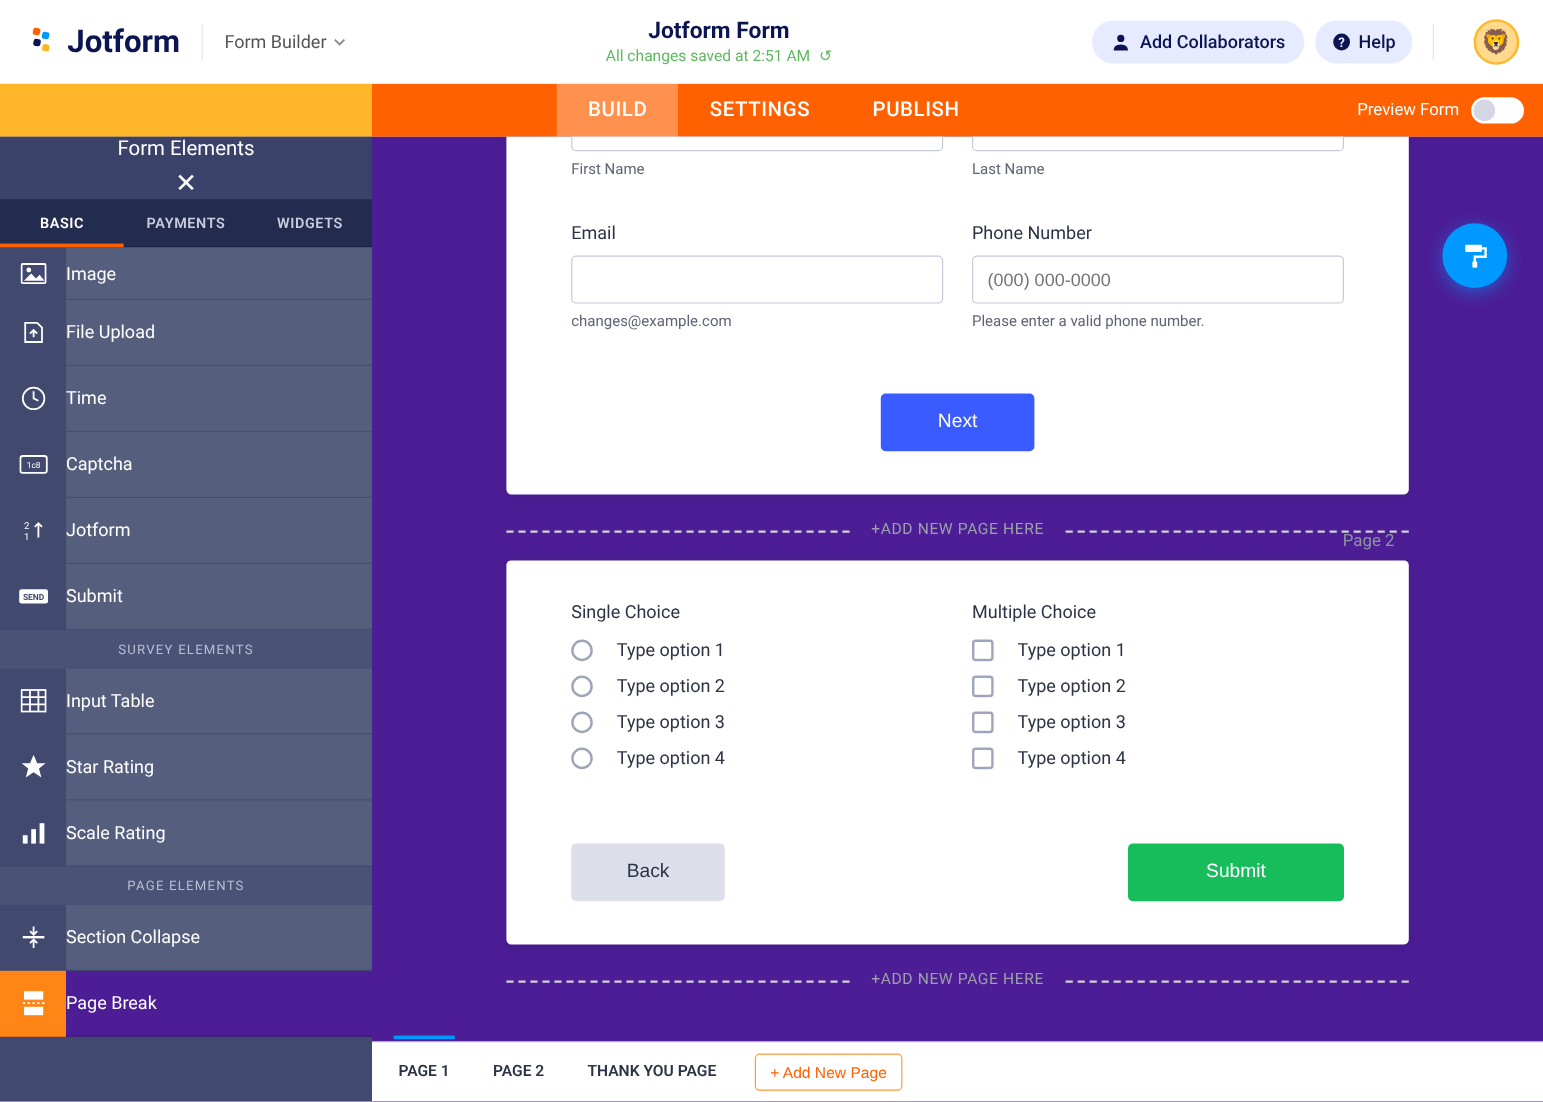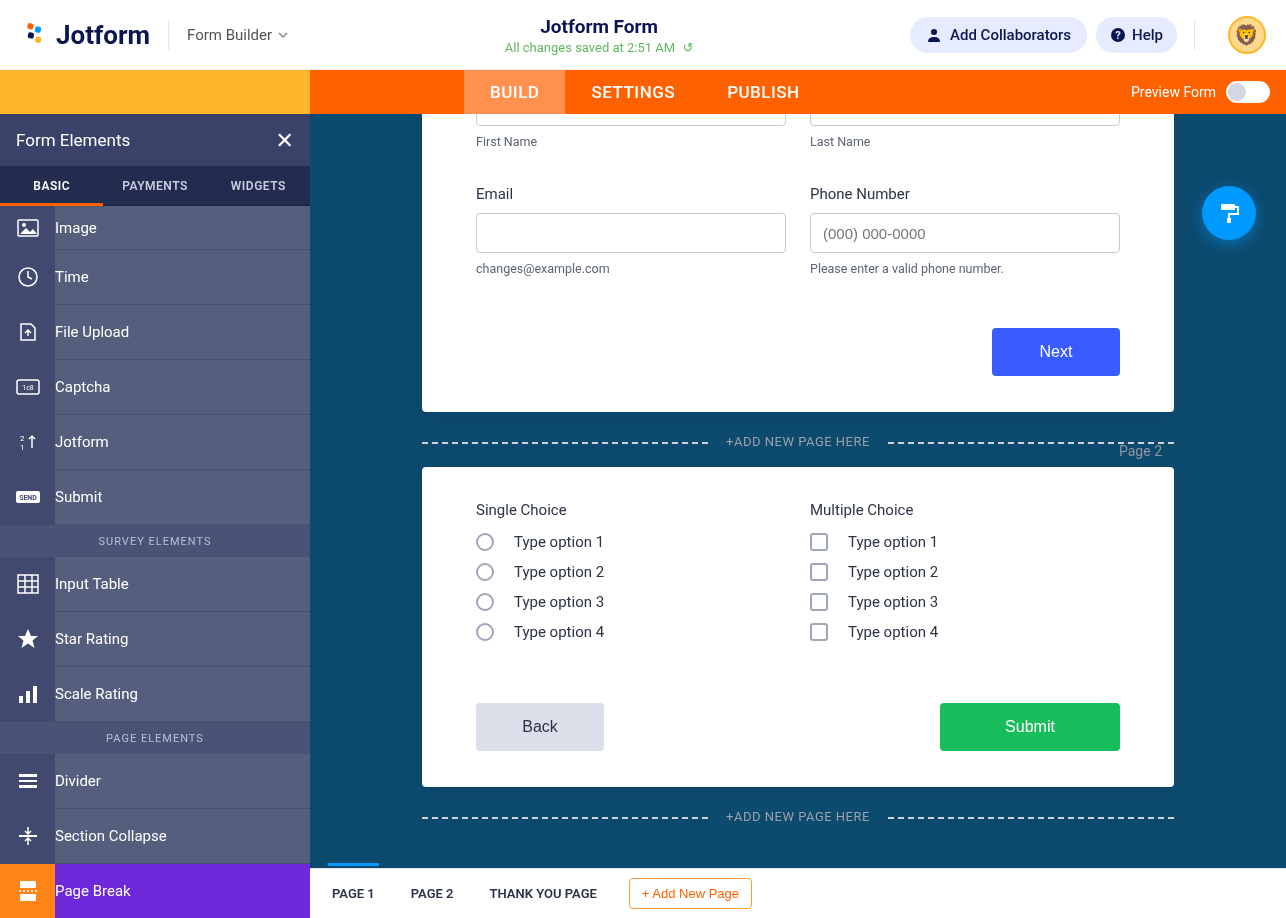--- a/index.html
+++ b/index.html
@@ -22,44 +22,44 @@
   .tabbar { height: 44px; background: linear-gradient(to right, #ffb629 0%, #ffb629 310px, #ff6100 310px, #ff6100 100%); display: flex; align-items: stretch; padding-left: 464px; position: relative; }
   .tabbar-tab { color: #fff; font-size: 17px; font-weight: 500; display:flex; align-items:center; padding: 0 26px; letter-spacing: 0.5px; }
   .tabbar-tab.active { background: rgba(255,255,255,0.3); }
   .preview { position: absolute; right: 16px; top: 0; bottom: 0; display: flex; align-items: center; gap: 10px; color: #fff; font-size: 14px; }
   .toggle { width: 44px; height: 22px; background: #fff; border-radius: 11px; position: relative; }
   .toggle::after { content:''; position:absolute; left:2px; top:2px; width:18px; height:18px; border-radius:50%; background:#d4d6e3; }
 
   .main { display: flex; height: calc(918px - 70px - 44px); }
 
   .sidebar { width: 310px; background: #414a6e; color: #fff; display: flex; flex-direction: column; position: relative; }
-  .sidebar-head { height: 52px; background: #3a4269; display: flex; align-items: center; justify-content: space-between; padding: 0 16px; }
+  .sidebar-head { height: 52px; background: #3a4269; display: flex; align-items: center; justify-content: space-between; padding: 0 16px; flex-direction: column; }
   .sidebar-title { font-size: 17px; font-weight: 400; color:#fff; }
   .sidebar-close { font-size: 22px; color:#fff; }
   .sidebar-tabs { height: 40px; display: flex; background: #232b4f; border-bottom: 1px solid #1b2245; }
   .stab { flex:1; display:flex; align-items:center; justify-content:center; font-size:12px; font-weight:600; letter-spacing:0.5px; color:#c8cde0; }
   .stab.active { color:#fff; position:relative; }
   .stab.active::after { content:''; position:absolute; bottom:-1px; left:0; right:0; height:3px; background:#ff6100; }
   .sb-list { flex:1; overflow-y:auto; }
   .sb-item { display:flex; align-items:center; height:55px; border-bottom: 1px solid rgba(0,0,0,0.15); font-size:15px; color:#fff; background:#565e7e; }
   .sb-icon { width:55px; height:55px; display:flex; align-items:center; justify-content:center; background:#414a6e; font-size:18px; }
-  .sb-item.sel { background:#6d28d9; }
+  .sb-item.sel { background:#4c1d95; }
   .sb-item.sel .sb-icon { background:#ff8517; }
   .sb-section { height:32px; display:flex; align-items:center; justify-content:center; font-size:11px; letter-spacing:1px; color:#b9bfd4; background:#4a5275; }
 
-  .canvas-wrap { flex:1; background:#0c4a6e; position: relative; overflow:hidden; }
+  .canvas-wrap { flex:1; background:#4c1d95; position: relative; overflow:hidden; }
   .canvas-scroll { position:absolute; left:0; right:0; top:-88px; bottom:50px; overflow:hidden; padding: 0 0 30px 0; }
   .page { width: 752px; margin: 0 auto; background:#fff; border-radius: 4px; box-shadow: 0 0 0 1px rgba(0,0,0,0.02), 0 4px 16px rgba(0,0,0,0.06); padding: 28px 54px 36px; position:relative; }
   .page-num-right { position:absolute; right:12px; top:-24px; font-size:14px; color:#90949f; }
   .two-col { display:flex; gap: 24px; }
   .col { flex:1; }
   label.field-label { font-size:15px; color:#2c3345; display:block; margin-bottom:10px; }
   input.text-input { width:100%; height:40px; border:1px solid #c3cad8; border-radius:4px; padding:0 12px; font-size:15px; }
   .subtext { font-size:12.5px; color:#5d6475; margin-top:8px; }
-  .next-wrap { display:flex; justify-content:flex-end; margin-top:52px; }
+  .next-wrap { display:flex; justify-content:center; margin-top:52px; }
   .btn-next { background:#3a5bff; color:#fff; border:none; border-radius:4px; height:48px; width:128px; font-size:16px; font-weight:500; }
   .btn-back { background:#dcdfe9; color:#2c3345; border:none; border-radius:4px; height:48px; width:128px; font-size:16px; font-weight:500; }
   .btn-submit { background:#18bd5b; color:#fff; border:none; border-radius:4px; height:48px; width:180px; font-size:16px; font-weight:500; }
   .add-page-sep { width:752px; margin: 22px auto 18px; text-align:center; font-size:13px; color:#9ca0ab; letter-spacing:0.5px; position:relative; }
   .add-page-sep::before, .add-page-sep::after { content:''; position:absolute; top:50%; width: calc(50% - 90px); border-top: 2px dashed #cfd1dc; }
   .add-page-sep::before { left:0; }
   .add-page-sep::after { right:0; }
   .opt-row { display:flex; align-items:center; gap:20px; margin-bottom:12px; font-size:15px; color:#2c3345; }
   .radio { width:18px; height:18px; border:2px solid #9fa6b9; border-radius:50%; }
   .chk { width:18px; height:18px; border:2px solid #9fa6b9; border-radius:3px; }
@@ -158,35 +158,35 @@
             <svg width="22" height="18" viewBox="0 0 22 18">
               <rect x="1" y="1" width="20" height="16" rx="1" fill="none" stroke="#fff" stroke-width="1.5"></rect>
               <circle cx="7" cy="6" r="2" fill="#fff"></circle>
               <path d="M3 15 L9 9 L13 13 L16 10 L20 15 Z" fill="#fff"></path>
             </svg>
           </div>
         <span>Image</span>
       </div>
       <div class="sb-item">
         <div class="sb-icon">
+            <svg width="22" height="20" viewBox="0 0 22 20">
+              <path d="M4 2 H14 L18 6 V18 H4 Z" fill="none" stroke="#fff" stroke-width="1.5"></path>
+              <path d="M11 14 V8 M8 11 L11 8 L14 11" fill="none" stroke="#fff" stroke-width="1.5"></path>
+            </svg>
+          </div>
+        <span>File Upload</span>
+      </div>
+      <div class="sb-item">
+        <div class="sb-icon">
             <svg width="22" height="22" viewBox="0 0 22 22">
               <circle cx="11" cy="11" r="9" fill="none" stroke="#fff" stroke-width="1.5"></circle>
               <path d="M11 5 V11 L15 13" fill="none" stroke="#fff" stroke-width="1.5"></path>
             </svg>
           </div>
         <span>Time</span>
-      </div>
-      <div class="sb-item">
-        <div class="sb-icon">
-            <svg width="22" height="20" viewBox="0 0 22 20">
-              <path d="M4 2 H14 L18 6 V18 H4 Z" fill="none" stroke="#fff" stroke-width="1.5"></path>
-              <path d="M11 14 V8 M8 11 L11 8 L14 11" fill="none" stroke="#fff" stroke-width="1.5"></path>
-            </svg>
-          </div>
-        <span>File Upload</span>
       </div>
       <div class="sb-item">
         <div class="sb-icon">
             <svg width="24" height="16" viewBox="0 0 24 16">
               <rect x="1" y="1" width="22" height="14" rx="2" fill="none" stroke="#fff" stroke-width="1.5"></rect>
               <text x="12" y="11" font-size="7" fill="#fff" text-anchor="middle">1c8</text>
             </svg>
           </div>
         <span>Captcha</span>
       </div>
@@ -231,30 +231,20 @@
         <div class="sb-icon">
             <svg width="22" height="20" viewBox="0 0 22 20">
               <rect x="2" y="12" width="4" height="7" fill="#fff"></rect>
               <rect x="9" y="7" width="4" height="12" fill="#fff"></rect>
               <rect x="16" y="2" width="4" height="17" fill="#fff"></rect>
             </svg>
           </div>
         <span>Scale Rating</span>
       </div>
       <div class="sb-section">PAGE ELEMENTS</div>
-      <div class="sb-item">
-        <div class="sb-icon">
-            <svg width="22" height="18" viewBox="0 0 22 18">
-              <rect x="2" y="2" width="18" height="3" fill="#fff"></rect>
-              <rect x="2" y="8" width="18" height="2" fill="#fff"></rect>
-              <rect x="2" y="13" width="18" height="3" fill="#fff"></rect>
-            </svg>
-          </div>
-        <span>Divider</span>
-      </div>
       <div class="sb-item">
         <div class="sb-icon">
             <svg width="22" height="22" viewBox="0 0 22 22">
               <path d="M11 2 V9 M8 6 L11 9 L14 6" fill="none" stroke="#fff" stroke-width="1.5"></path>
               <rect x="2" y="10" width="18" height="2" fill="#fff"></rect>
               <path d="M11 20 V13 M8 16 L11 13 L14 16" fill="none" stroke="#fff" stroke-width="1.5"></path>
             </svg>
           </div>
         <span>Section Collapse</span>
       </div>

